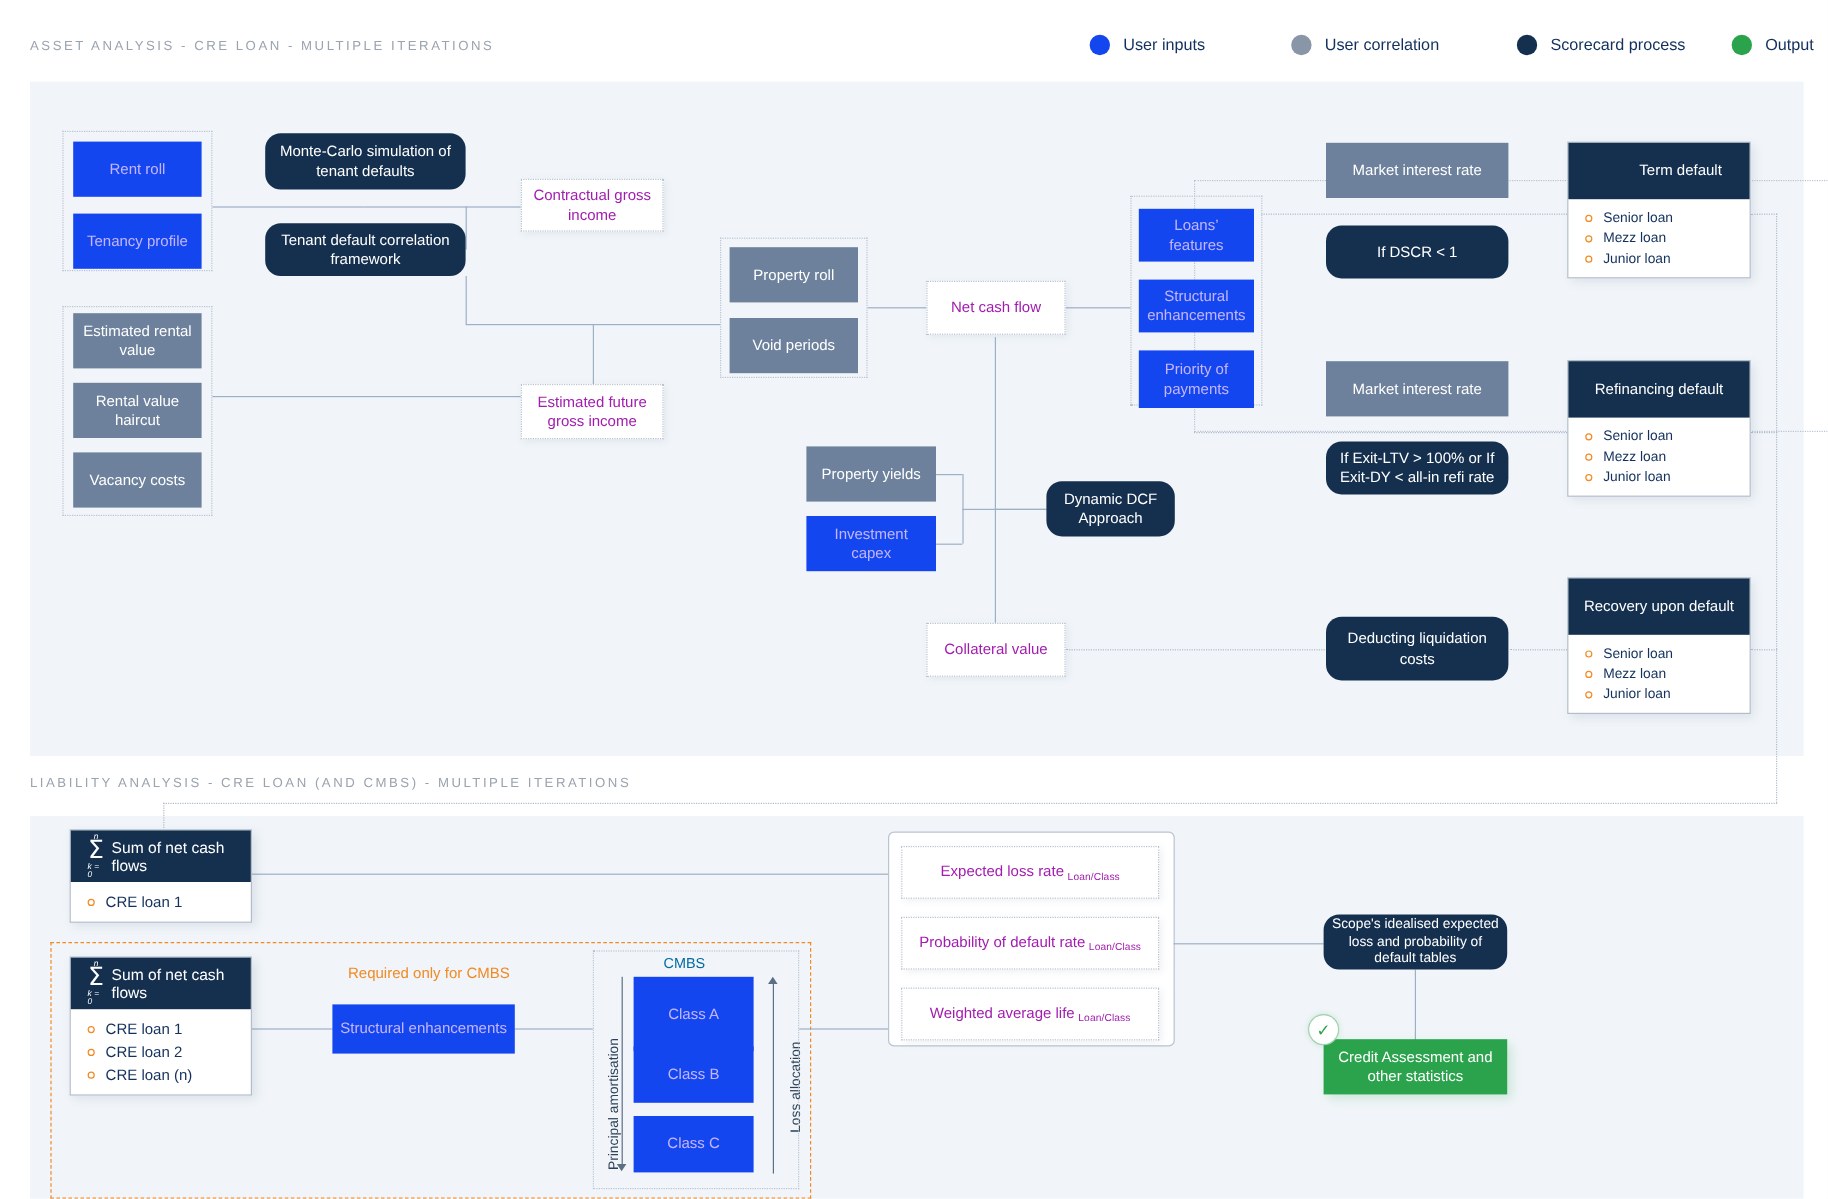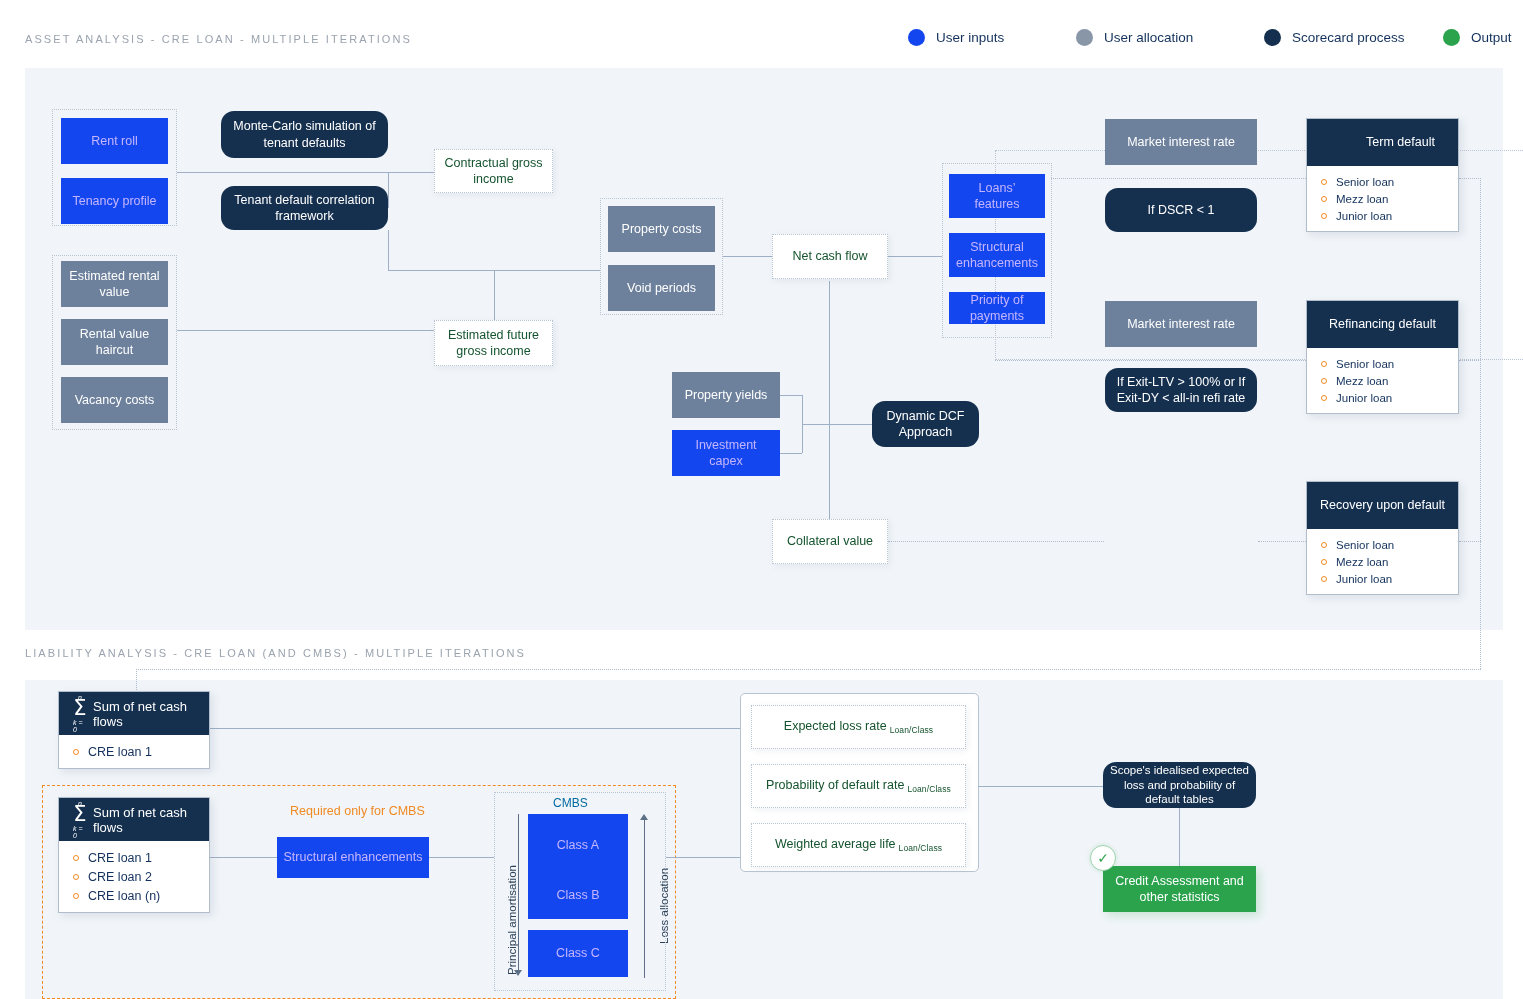--- a/index.html
+++ b/index.html
@@ -40,21 +40,21 @@
     font-size: 12.5px;
     line-height: 1.3;
     padding: 3px 6px;
     z-index: 4;
   }
   .node.blue   { background: #1446f0; color: #c4b5fd; }
   .node.gray   { background: #6d819c; color: #ffffff; }
   .node.navy   { background: #15304f; color: #ffffff; border-radius: 13px; }
   .node.green  { background: #2aa34c; color: #ffffff; box-shadow: 4px 4px 9px rgba(42,163,76,.20); }
   .node.white-dotted {
-    background: #ffffff; color: #14532d;
+    background: #ffffff; color: #a21caf;
     border: 1px dotted #b9c4d2;
     box-shadow: 2px 2px 6px rgba(100,120,150,.10);
   }
 
   
   .group-dotted {
     position: absolute;
     border: 1px dotted #b9c4d2;
     z-index: 1;
   }
@@ -167,21 +167,21 @@
 
   <div class="section-title" style="left:25px; top:33px;">ASSET ANALYSIS - CRE LOAN - MULTIPLE ITERATIONS</div>
 
   <div class="legend" style="left:908px; top:29px;">
     <div class="legend-item" style="width:168px;">
       <span class="legend-dot" style="background:#1446f0"></span>
       <span class="legend-label">User inputs</span>
     </div>
     <div class="legend-item" style="width:188px;">
       <span class="legend-dot" style="background:#8896a8"></span>
-      <span class="legend-label">User allocation</span>
+      <span class="legend-label">User correlation</span>
     </div>
     <div class="legend-item" style="width:179px;">
       <span class="legend-dot" style="background:#15304f"></span>
       <span class="legend-label">Scorecard process</span>
     </div>
     <div class="legend-item">
       <span class="legend-dot" style="background:#2aa34c"></span>
       <span class="legend-label">Output</span>
     </div>
   </div>
@@ -247,21 +247,21 @@
     </div>
 
   <div class="node white-dotted" style="left:434px; top:149px; width:119px; height:44px;">
       <span>Contractual gross income</span>
     </div>
   <div class="node white-dotted" style="left:434px; top:320px; width:119px; height:46px;">
       <span>Estimated future gross income</span>
     </div>
 
   <div class="node gray" style="left:608px; top:206px; width:107px; height:46px;">
-      <span>Property costs</span>
+      <span>Property roll</span>
     </div>
   <div class="node gray" style="left:608px; top:265px; width:107px; height:46px;">
       <span>Void periods</span>
     </div>
 
   <div class="node white-dotted" style="left:772px; top:234px; width:116px; height:45px;">
       <span>Net cash flow</span>
     </div>
 
   <div class="node gray" style="left:672px; top:372px; width:108px; height:46px;">
@@ -278,35 +278,38 @@
   <div class="node white-dotted" style="left:772px; top:519px; width:116px; height:45px;">
       <span>Collateral value</span>
     </div>
 
   <div class="node blue" style="left:949px; top:174px; width:96px; height:44px;">
       <span>Loans’ features</span>
     </div>
   <div class="node blue" style="left:949px; top:233px; width:96px; height:44px;">
       <span>Structural enhancements</span>
     </div>
-  <div class="node blue" style="left:949px; top:292px; width:96px; height:32px;">
+  <div class="node blue" style="left:949px; top:292px; width:96px; height:48px;">
       <span>Priority of payments</span>
     </div>
 
   <div class="node gray" style="left:1105px; top:119px; width:152px; height:46px;">
       <span>Market interest rate</span>
     </div>
   <div class="node navy" style="left:1105px; top:188px; width:152px; height:44px;">
       <span>If DSCR &lt; 1</span>
     </div>
   <div class="node gray" style="left:1105px; top:301px; width:152px; height:46px;">
       <span>Market interest rate</span>
     </div>
   <div class="node navy" style="left:1105px; top:368px; width:152px; height:44px;">
       <span>If Exit-LTV &gt; 100% or If Exit-DY &lt; all-in refi rate</span>
+    </div>
+  <div class="node navy" style="left:1105px; top:514px; width:152px; height:53px;">
+      <span>Deducting liquidation costs</span>
     </div>
 
   <div class="card" style="left:1306px; top:118px; width:153px;">
     <div class="card-head" style="height:47px;padding-left:36px;">Term default</div>
     <div class="card-body">
       <div class="card-li">
           <span class="bullet-o"></span>
           <span>Senior loan</span>
         </div>
       <div class="card-li">

